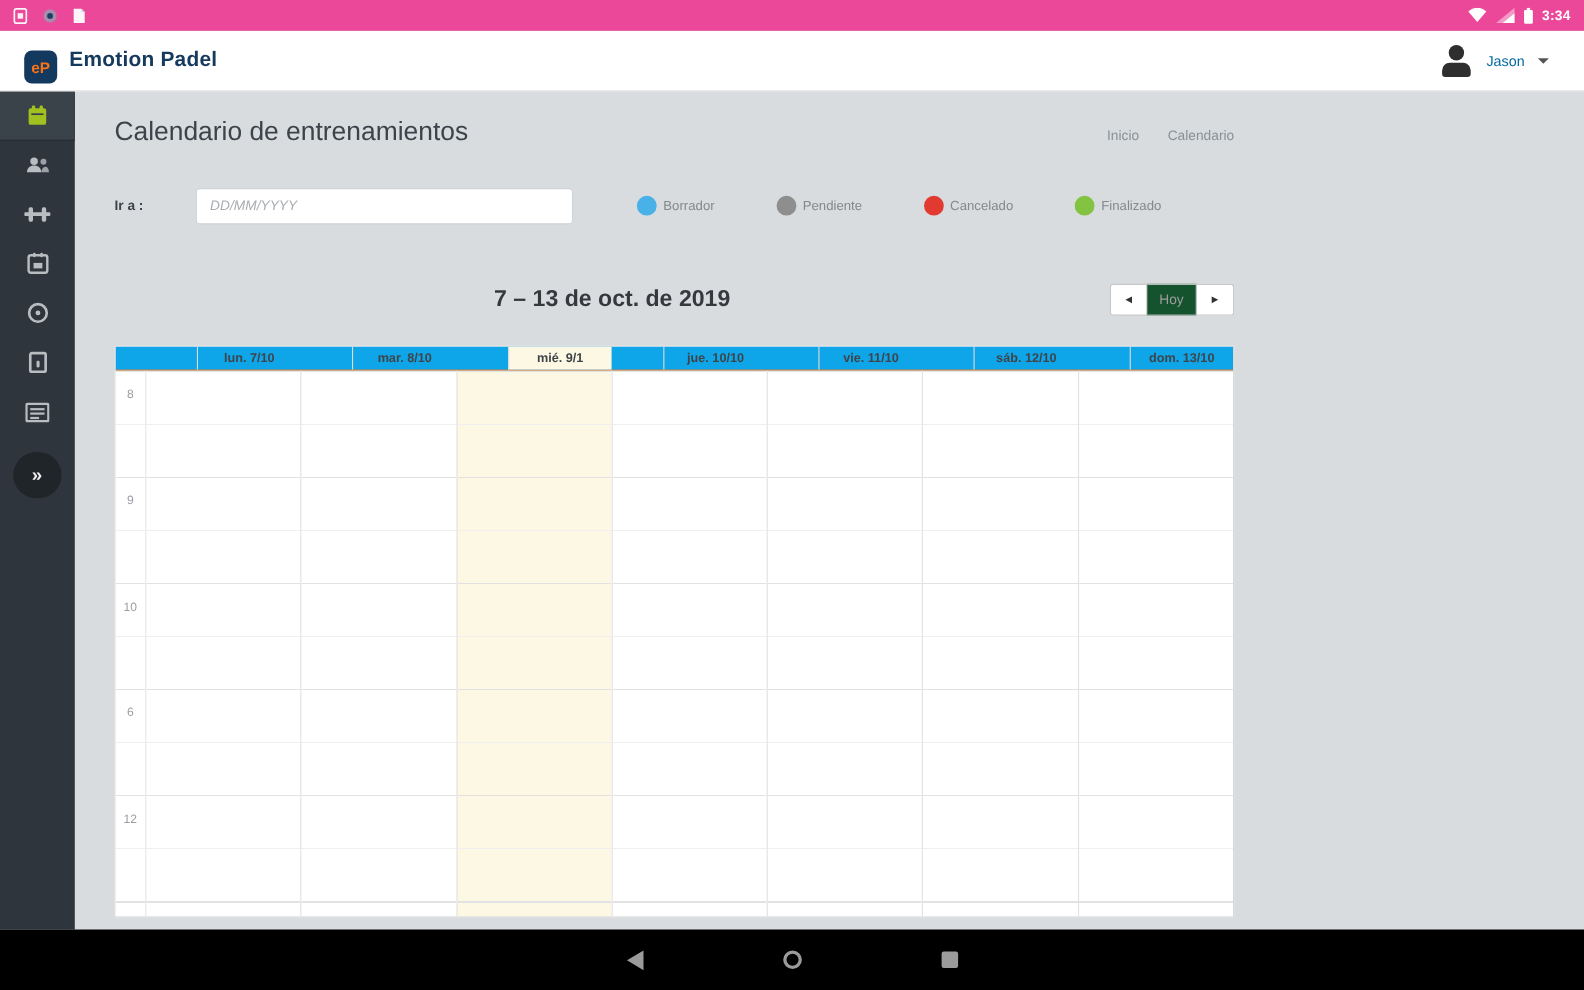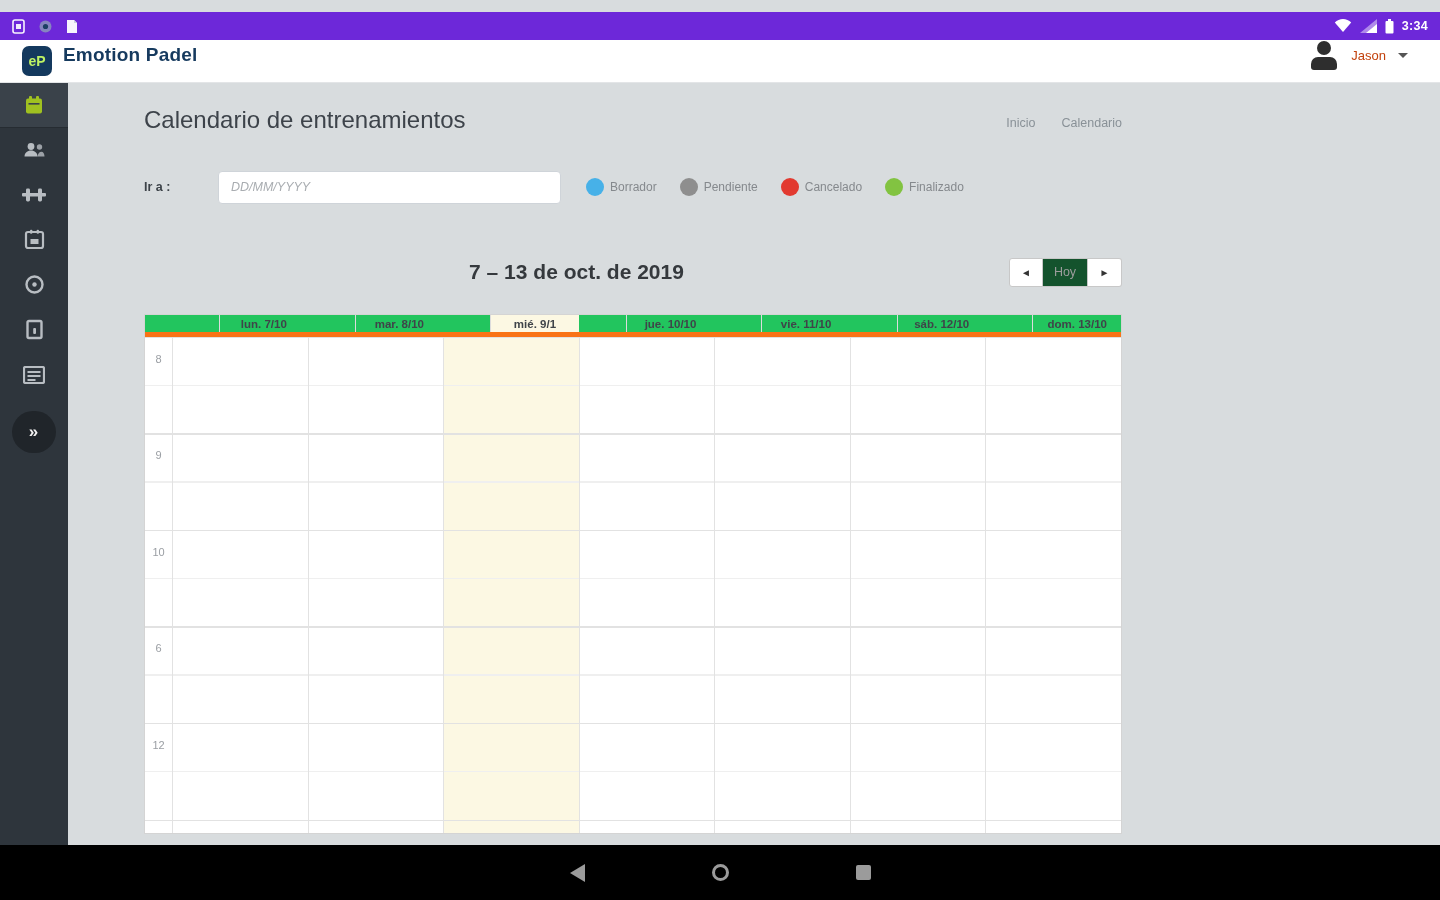--- a/index.html
+++ b/index.html
@@ -1,76 +1,76 @@
 <!DOCTYPE html>
 <html><head>
 <meta charset="utf-8">
 <style>
   * { margin:0; padding:0; box-sizing:border-box; }
   html,body { width:1440px; height:900px; overflow:hidden; font-family:"Liberation Sans", sans-serif; background:#d8dcde; }
 
   
-  .status-bar { position:absolute; top:12px; left:0; width:1440px; height:28px; background:#6d28d9; display:flex; align-items:center; justify-content:space-between; padding:0 12px; z-index:50; }
+  .status-bar { position:absolute; top:0; left:0; width:1440px; height:28px; background:#ec4899; display:flex; align-items:center; justify-content:space-between; padding:0 12px; z-index:50; }
   .sb-left { display:flex; align-items:center; gap:13px; }
   .sb-right { display:flex; align-items:center; gap:8px; }
   .sb-time { color:#fff; font-size:12.5px; font-weight:bold; letter-spacing:.3px; }
   .sb-ic { display:inline-block; }
 
   
   .app-bar { position:absolute; top:28px; left:0; width:1440px; height:55px; background:#ffffff; border-bottom:1px solid #e3e5e7; display:flex; align-items:center; justify-content:space-between; padding:0 20px 0 22px; z-index:40; }
   .brand-wrap { display:flex; align-items:center; gap:11px; }
-  .brand-logo { width:30px; height:30px; border-radius:7px; background:#14395e; color:#bef264; font-size:14px; font-weight:bold; display:flex; align-items:center; justify-content:center;margin-top:12px; }
+  .brand-logo { width:30px; height:30px; border-radius:7px; background:#14395e; color:#f97316; font-size:14px; font-weight:bold; display:flex; align-items:center; justify-content:center;margin-top:12px; }
   .brand-name { color:#163a5e; font-size:19px; font-weight:bold; letter-spacing:.2px; }
   .user-wrap { display:flex; align-items:center; gap:12px; cursor:pointer; padding-right:12px; }
   .avatar { width:30px; height:30px; position:relative; }
   .avatar .head { position:absolute; top:1px; left:8px; width:14px; height:14px; border-radius:50%; background:#2e2e2e; }
   .avatar .body { position:absolute; bottom:0; left:2px; width:26px; height:13px; border-radius:7px 7px 3px 3px; background:#2e2e2e; }
-  .user-name { color:#c2410c; font-size:13px; }
+  .user-name { color:#0369a1; font-size:13px; }
   .caret-down { width:0; height:0; border-left:5px solid transparent; border-right:5px solid transparent; border-top:5px solid #555; }
 
   
   .sidebar { position:absolute; top:83px; left:0; width:68px; height:762px; background:#2e353c; z-index:30; }
   .side-item { width:68px; height:45px; display:flex; align-items:center; justify-content:center; cursor:pointer; }
   .side-item.active { height:44px; background:#3a424a; box-shadow:0 1px 0 #262c32; }
   .side-item svg { display:block; }
   .collapse-pill { margin:14px 0 0 12px; width:44px; height:42px; border-radius:21px; background:#20252a; color:#f2f2f2; display:flex; align-items:center; justify-content:center; font-size:17px; font-weight:bold; cursor:pointer; letter-spacing:1px; }
 
   
-  .content { position:absolute; top:83px; left:68px; width:1088px; height:762px; background:#d8dcde; overflow:hidden;padding-left:40px; }
+  .content { position:absolute; top:83px; left:68px; width:1088px; height:762px; background:#d8dcde; overflow:hidden; }
 
   .page-head { display:flex; justify-content:space-between; align-items:center; padding:23px 34px 0 36px; }
   .page-title { font-size:24px; font-weight:500; color:#3d434a; }
   .breadcrumb { display:flex; gap:26px; font-size:12.5px; color:#899197; padding-top:6px; }
   .crumb { cursor:pointer; }
 
   .toolbar { display:flex; align-items:center; padding:0 34px 0 36px; margin-top:36px; height:34px; }
   .goto-label { width:74px; font-size:12.5px; font-weight:bold; color:#3d4349; }
   .goto-input { width:343px; height:33px; background:#fff; border:1px solid #cfd4d9; border-radius:4px; padding:0 12px; font-size:12.5px; color:#333; outline:none; font-family:"Liberation Sans", sans-serif;font-style:italic; }
   .goto-input::placeholder { color:#a9adb1; }
   .legend { display:flex; align-items:center; margin-left:25px; }
-  .legend-item { display:flex; align-items:center; margin-right:23px; }
+  .legend-item { display:flex; align-items:center; margin-right:23px;margin-left:33px; }
   .legend-dot { width:18px; height:18px; border-radius:50%; margin-right:6px; }
   .dot-borrador { background:#47b1e8; }
   .dot-pendiente { background:#8e8e8e; }
   .dot-cancelado { background:#e23a30; }
   .dot-finalizado { background:#82c341; }
   .legend-label { font-size:12px; color:#85898d; }
 
   .cal-toolbar { display:flex; align-items:center; margin:52px 34px 0 36px; height:32px;justify-content:flex-end; }
   .cal-title { flex:1; text-align:center; font-size:21px; font-weight:bold; color:#35393d; }
   .cal-nav { display:flex; }
   .cal-btn { height:29px; background:#fff; border:1px solid #c8c8c8; color:#333; font-size:10px; display:flex; align-items:center; justify-content:center; cursor:pointer; font-family:"Liberation Sans", sans-serif; }
   .cal-btn.arrow { width:34px; }
   .cal-btn.prev { border-radius:3px 0 0 3px; }
   .cal-btn.next { border-radius:0 3px 3px 0; border-left:none; }
   .cal-btn.today { width:45px; font-size:12.5px; background:#14532d; color:#9d9d9d; border-left:none; cursor:default; }
 
   
   .cal-table { margin:26px 34px 0 36px; border:1px solid #d4d4d4; background:#fff; height:520px; overflow:hidden; }
-  .cal-head-row { display:flex; height:22px; background:#22c55e; border-bottom:5px solid #f97316;gap:47px; }
+  .cal-head-row { display:flex; height:22px; background:#0ea5e9; border-bottom:1px solid #f97316;gap:47px; }
   .cal-head-gutter { width:27px; }
   .cal-head-cell { flex:1; border-left:1px solid #dcdcdc; display:flex; align-items:center; justify-content:center; font-size:11.5px; font-weight:600; color:#3f4449; }
   .cal-head-cell.today { background:#fcf8e3; }
   .cal-body { display:flex; height:497px; position:relative; }
   .hour-lines { background-image:repeating-linear-gradient(to bottom, #e2e2e2 0px, #e2e2e2 1px, transparent 1px, transparent 48px, #efefef 48px, #efefef 49px, transparent 49px, transparent 96.5px); }
   .cal-gutter { width:27px; position:relative; background-color:#fff; }
   .hour-label { position:absolute; left:0; width:27px; text-align:center; font-size:11px; color:#9a9ea3; }
   .cal-col { flex:1; border-left:1px solid #e2e2e2; background-color:#fff; cursor:pointer; }
   .cal-col.today { background-color:#fcf8e3; }
 

